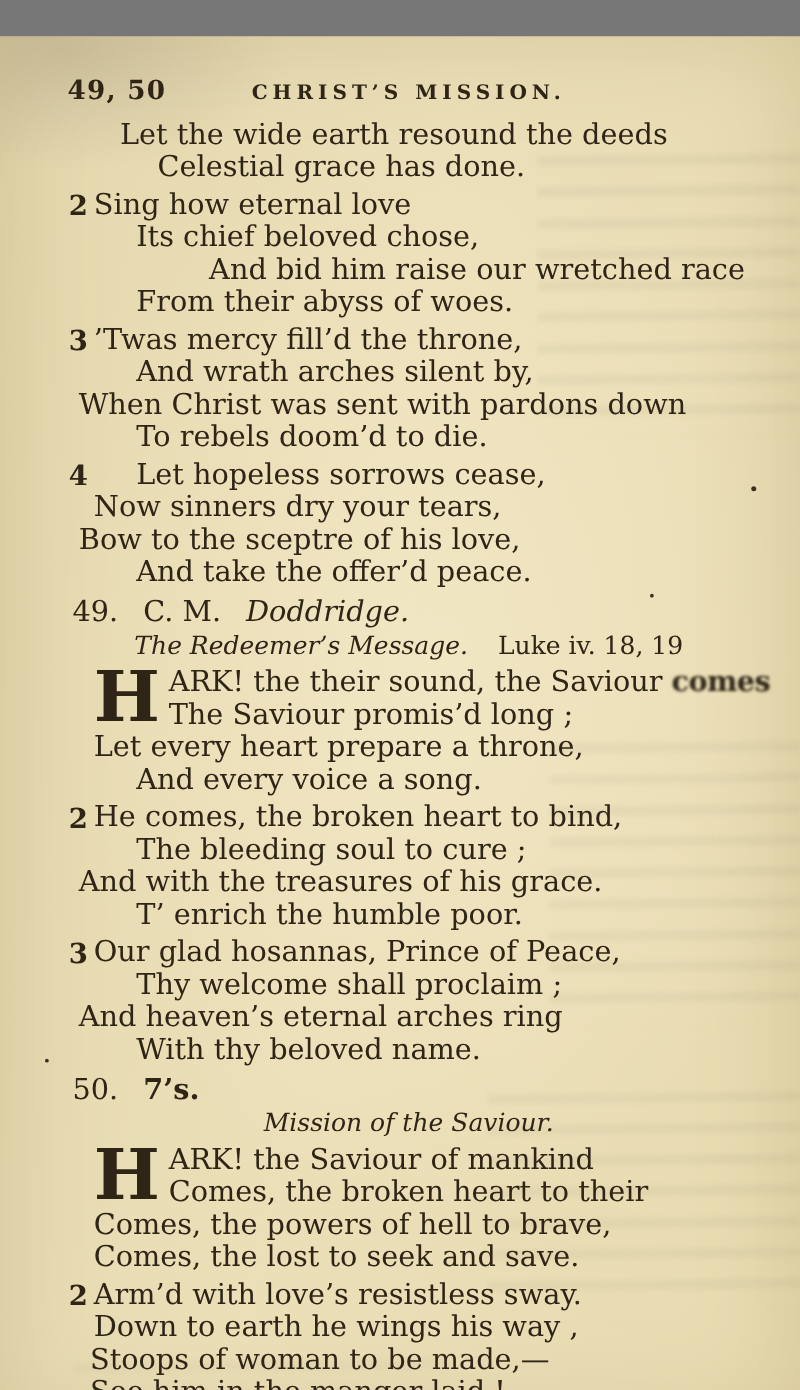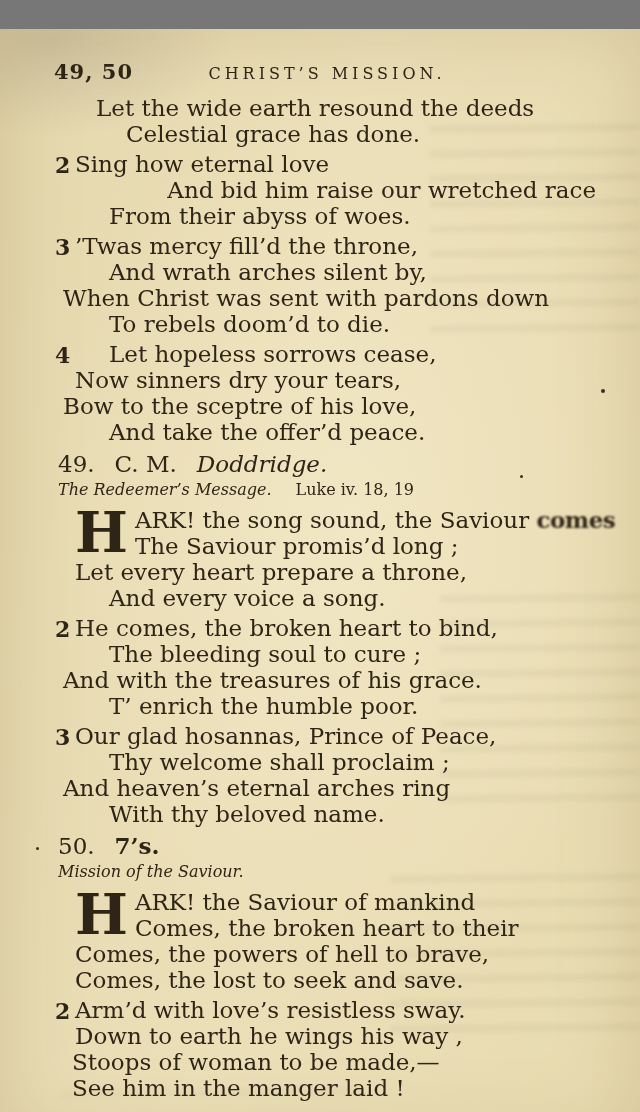--- a/index.html
+++ b/index.html
@@ -9,33 +9,33 @@
     background:
       radial-gradient(ellipse 260px 140px at 8% 1%, rgba(110,105,92,.20), transparent 70%),
       radial-gradient(ellipse 420px 600px at 55% 45%, rgba(255,249,224,.30), transparent 75%),
       linear-gradient(100deg,#e5d8ae 0%, #ebdfb8 45%, #e8dbb1 100%);
     box-shadow:inset 0 0 80px rgba(150,128,80,.25);
     margin-top:29px;
   }
   .content{position:absolute;left:58px;top:30px;right:44px;}
   .running-head{position:relative;height:28px;margin-bottom:8px;}
   .page-nums{position:absolute;left:-4px;top:0;font-weight:bold;font-size:21px;letter-spacing:1px;}
-  .running-title{text-align:center;font-size:16px;letter-spacing:4px;font-weight:normal;padding-top:5px;}
+  .running-title{text-align:center;font-size:16px;letter-spacing:4px;font-weight:bold;padding-top:5px;}
   .line{line-height:26px;font-size:23px;white-space:nowrap;}
   .ind{margin-left:34px;}
   .cont{margin-left:38px;}
   .cont .ind{margin-left:30px;}
   .verse{position:relative;padding-left:17px;margin-top:4px;}
   .vnum{position:absolute;left:-3px;top:1px;font-weight:bold;font-size:22px;}
   .hymn-head{font-size:23px;line-height:26px;margin-top:6px;}
   .hnum{margin-right:20px;}
   .hmeter{margin-right:20px;}
   .hmeter-bold{font-weight:bold;}
   .hauthor{font-style:italic;}
-  .sub{text-align:left;font-size:16px;line-height:26px;}
+  .sub{text-align:center;font-size:20px;line-height:26px;}
   .subtitle{font-style:italic;margin-right:24px;}
   .scripture{font-style:normal;}
   .v1{position:relative;padding-left:17px;margin-top:4px;}
   .dropcap{float:left;font-size:56px;line-height:44px;font-weight:bold;margin:3px 7px 0 0;}
   .smudge{font-weight:normal;filter:blur(.5px);}
   .blot{font-weight:bold;filter:blur(1.1px);letter-spacing:-.5px;}
   .bleed{position:absolute;filter:blur(2.2px);opacity:.55;pointer-events:none;
     background:repeating-linear-gradient(0deg, transparent 0 17px, rgba(143,143,110,.17) 17px 25px);
     transform:skewY(-.6deg);}
   .speck{position:absolute;background:#39301f;border-radius:50%;}
@@ -62,20 +62,21 @@
     </div>
 
     <div class="cont">
       <div class="line"><span>Let the wide earth resound the </span><span class="smudge">deeds</span></div>
       <div class="line ind">Celestial grace has done.</div>
     </div>
 
     <div class="verse">
       <span class="vnum">2</span>
       <div class="line">Sing how eternal love</div>
+      <div class="line ind">Its chief beloved chose,</div>
       <div class="line" style="margin-left:-12px;text-align:right;">And bid him raise our wretched race</div>
       <div class="line ind">From their abyss of woes.</div>
     </div>
 
     <div class="verse">
       <span class="vnum">3</span>
       <div class="line">’Twas mercy fill’d the throne,</div>
       <div class="line ind">And wrath arches silent by,</div>
       <div class="line" style="margin-left:-12px;"><span>When Christ was sent with pardons </span><span class="smudge">down</span></div>
       <div class="line ind">To rebels doom’d to die.</div>
@@ -91,21 +92,21 @@
 
     <div class="hymn-head">
       <span class="hnum">49.</span><span class="hmeter">C. M.</span><span class="hauthor">Doddridge.</span>
     </div>
     <div class="sub">
       <span class="subtitle">The Redeemer’s Message.</span><span class="scripture">Luke iv. 18, 19</span>
     </div>
 
     <div class="v1">
       <span class="dropcap">H</span>
-      <div class="line"><span>ARK! the song sound, the Saviour </span><span class="blot">comes</span></div>
+      <div class="line"><span>ARK! the their sound, the Saviour </span><span class="blot">comes</span></div>
       <div class="line">The Saviour promis’d long ;</div>
       <div class="clear"></div>
       <div class="line">Let every heart prepare a throne,</div>
       <div class="line ind">And every voice a song.</div>
     </div>
 
     <div class="verse">
       <span class="vnum">2</span>
       <div class="line">He comes, the broken heart to bind,</div>
       <div class="line ind">The bleeding soul to cure ;</div>

